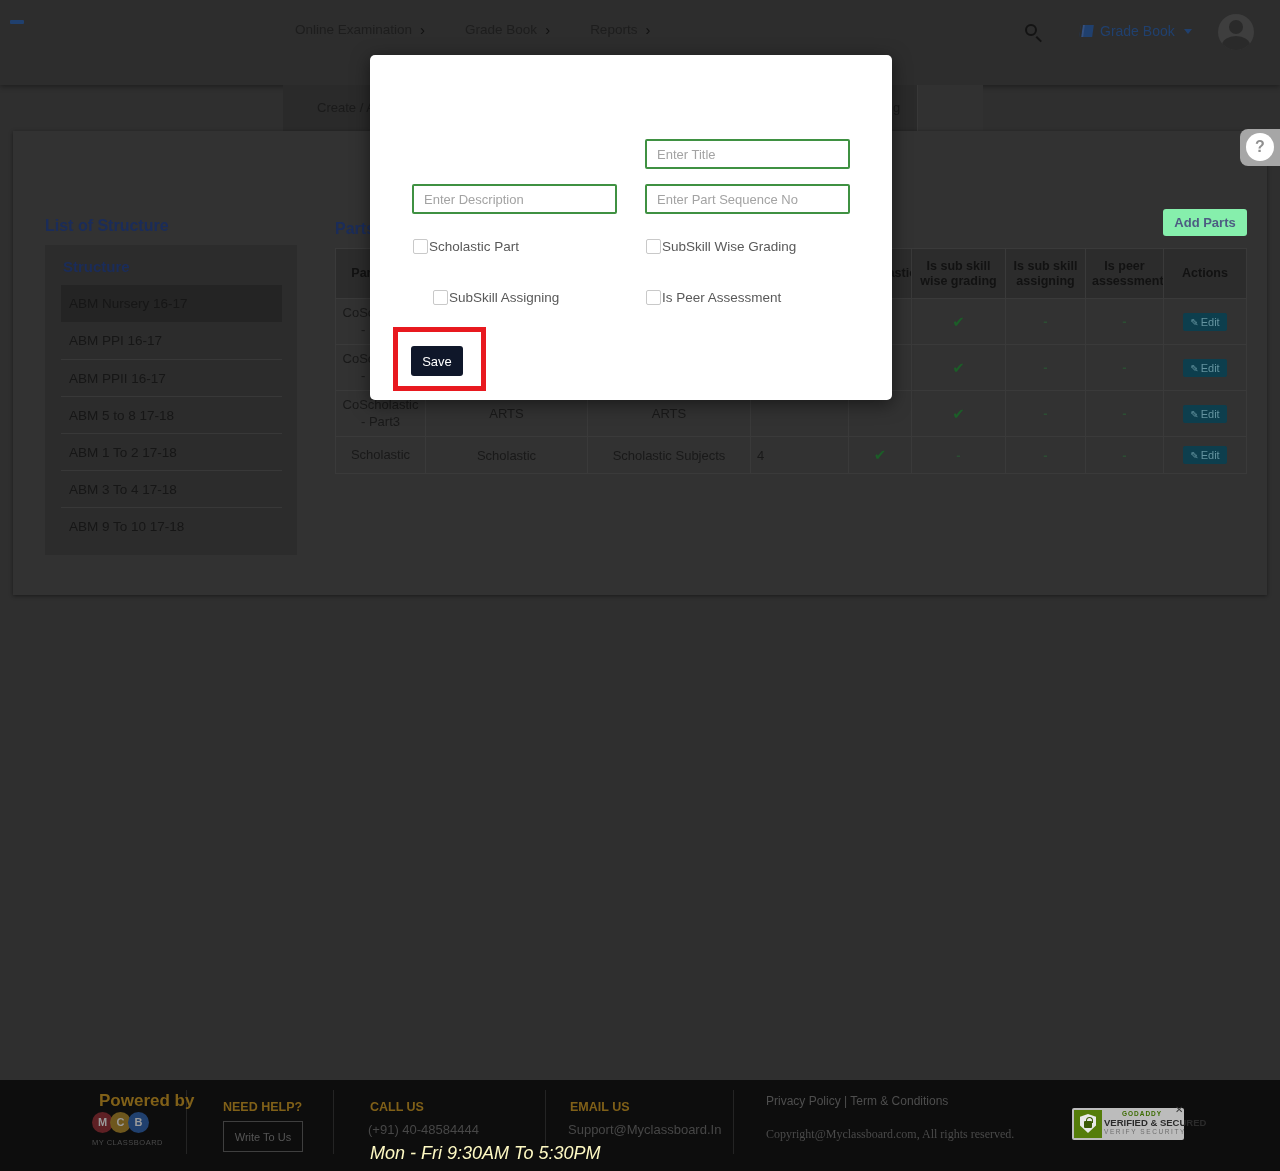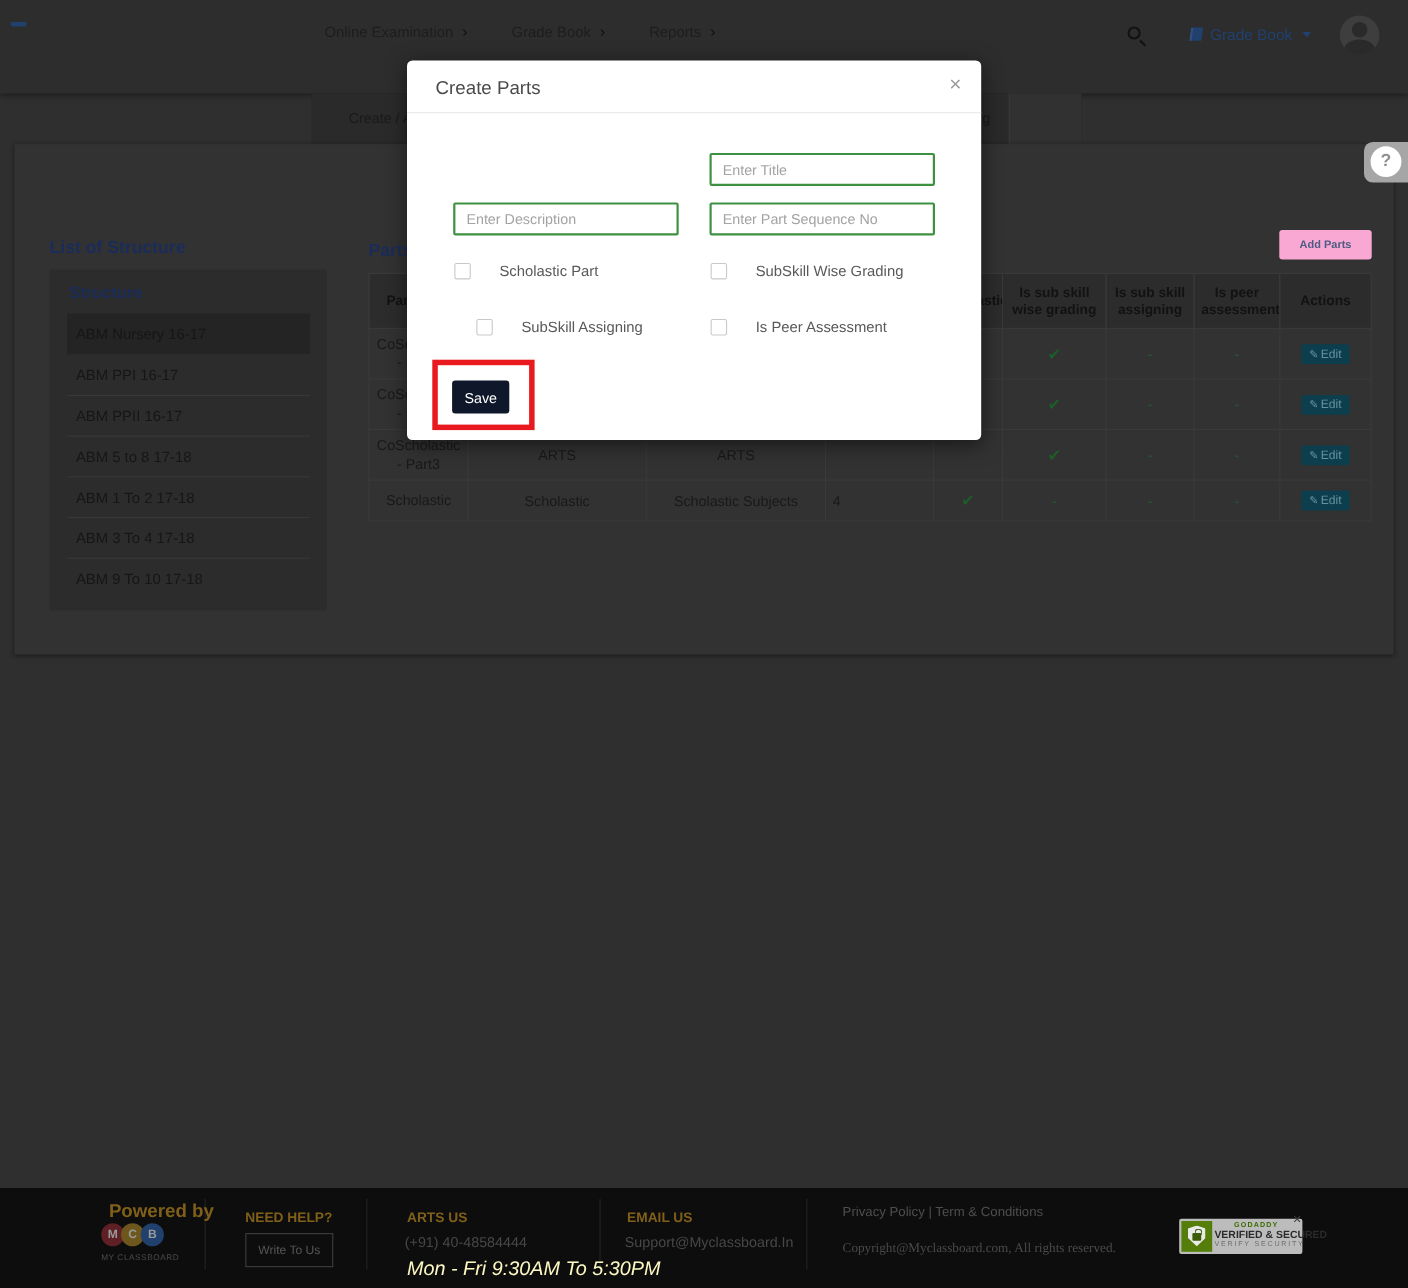--- a/index.html
+++ b/index.html
@@ -47,22 +47,22 @@
 
   .side-panel { position:absolute; left:45px; top:245px; width:252px; height:310px; background:#2c2c2c; }
   .side-head { padding:13px 0 10px 18px; font-size:15px; }
   .side-list { list-style:none; padding:0 15px 0 16px; }
   .side-list li { height:37px; line-height:37px; padding-left:8px; font-size:13.5px; color:#161616;
                   cursor:pointer; overflow:hidden; }
   .side-list li + li { border-top:1px solid #383838; }
   .side-list li.selected { background:#242424; border-top:none; }
   .side-list li.selected + li { border-top:none; }
 
-  .add-parts { position:absolute; left:1163px; top:209px; width:84px; height:27px; background:#f9a8d4;
-               color:#4d5c82; font-weight:bold; font-size:10px; border:none; border-radius:3px; cursor:pointer; }
+  .add-parts { position:absolute; left:1163px; top:209px; width:84px; height:27px; background:#86efac;
+               color:#4d5c82; font-weight:bold; font-size:13px; border:none; border-radius:3px; cursor:pointer; }
 
   table.parts { position:absolute; left:335px; top:248px; width:911px; border-collapse:collapse;
                 table-layout:fixed; font-size:13px; color:#191919; }
   table.parts th, table.parts td { border:1px solid #3a3a3a; text-align:center; vertical-align:middle;
                 padding:2px 6px; overflow:hidden; }
   table.parts th { font-size:12.5px; font-weight:bold; color:#121212; background:#2c2c2c;
                 line-height:1.2; height:42px; }
   td.pname { text-align:left; line-height:1.25; }
   .chk { color:#1c5d28; font-weight:bold; font-size:15px; }
   .dash { color:#2c4e33; font-weight:bold; }
@@ -77,21 +77,21 @@
   .modal-title { position:absolute; left:26px; top:15px; font-size:17px; color:#4a4a4a; }
   .modal-close { position:absolute; right:18px; top:12px; font-size:19px; color:#9a9a9a; cursor:pointer; }
   .m-input { position:absolute; width:205px; height:30px; border:2px solid #3f9142; border-radius:2px;
              padding:0 10px; font-size:13px; color:#444; outline:none;
              font-family:"Liberation Sans","DejaVu Sans",sans-serif; }
   .m-input::placeholder { color:#a3a3a3; opacity:1; }
   .i1 { left:42px;  top:84px; }
   .i2 { left:275px; top:84px; }
   .i3 { left:42px;  top:129px; }
   .i4 { left:275px; top:129px; }
-  .m-check { position:absolute; display:flex; align-items:center; gap:26px; cursor:pointer; }
+  .m-check { position:absolute; display:flex; align-items:center; gap:1px; cursor:pointer; }
   .c1 { left:43px;  top:184px; } .c2 { left:276px; top:184px; }
   .c3 { left:43px;  top:235px;margin-left:20px; } .c4 { left:276px; top:235px; }
   .cbox { width:15px; height:15px; border:1px solid #c9c9c9; border-radius:2px; background:#fff; }
   .clabel { font-size:13.5px; color:#595959; }
   .save-btn { position:absolute; left:41px; top:291px; width:52px; height:30px; background:#0f172a;
               color:#ffffff; border:none; border-radius:3px; font-size:13px; cursor:pointer;
               font-family:"Liberation Sans","DejaVu Sans",sans-serif; }
   .annotation { position:absolute; left:23px; top:272px; width:93px; height:64px;
                 border:5px solid #e8191f; z-index:60; pointer-events:none; }
 
@@ -261,24 +261,20 @@
       <td class="chk">✔</td>
       <td class="dash">-</td>
       <td class="dash">-</td>
       <td class="dash">-</td>
       <td><button class="edit-btn"><span class="pencil">✎</span><span>Edit</span></button></td>
     </tr>
   </tbody>
     </table>
 
   <div class="modal">
-    <div class="modal-head">
-      <span class="modal-title">Create Parts</span>
-      <span class="modal-close">×</span>
-    </div>
     <input class="m-input i2" placeholder="Enter Title" style="">
     <input class="m-input i4" placeholder="Enter Part Sequence No" style="">
     <input class="m-input i3" placeholder="Enter Description" style="">
     <div class="m-check c1">
       <span class="cbox"></span>
       <span class="clabel">Scholastic Part</span>
     </div>
     <div class="m-check c2">
       <span class="cbox"></span>
       <span class="clabel">SubSkill Wise Grading</span>
@@ -309,21 +305,21 @@
     <div class="mcb">
       <span class="dot dot-m">M</span>
       <span class="dot dot-c">C</span>
       <span class="dot dot-b">B</span>
     </div>
     <div class="mcb-name">MY CLASSBOARD</div>
 
     <div class="needhelp gold">NEED HELP?</div>
     <button class="write-btn">Write To Us</button>
 
-    <div class="callus gold">ARTS US</div>
+    <div class="callus gold">CALL US</div>
     <div class="phone">(+91) 40-48584444</div>
     <div class="hours">Mon - Fri    9:30AM To 5:30PM</div>
 
     <div class="emailus gold">EMAIL US</div>
     <div class="email">Support@Myclassboard.In</div>
 
     <div class="legal">
       <a>Privacy Policy</a>
       <span>|</span>
       <a>Term &amp; Conditions</a>

